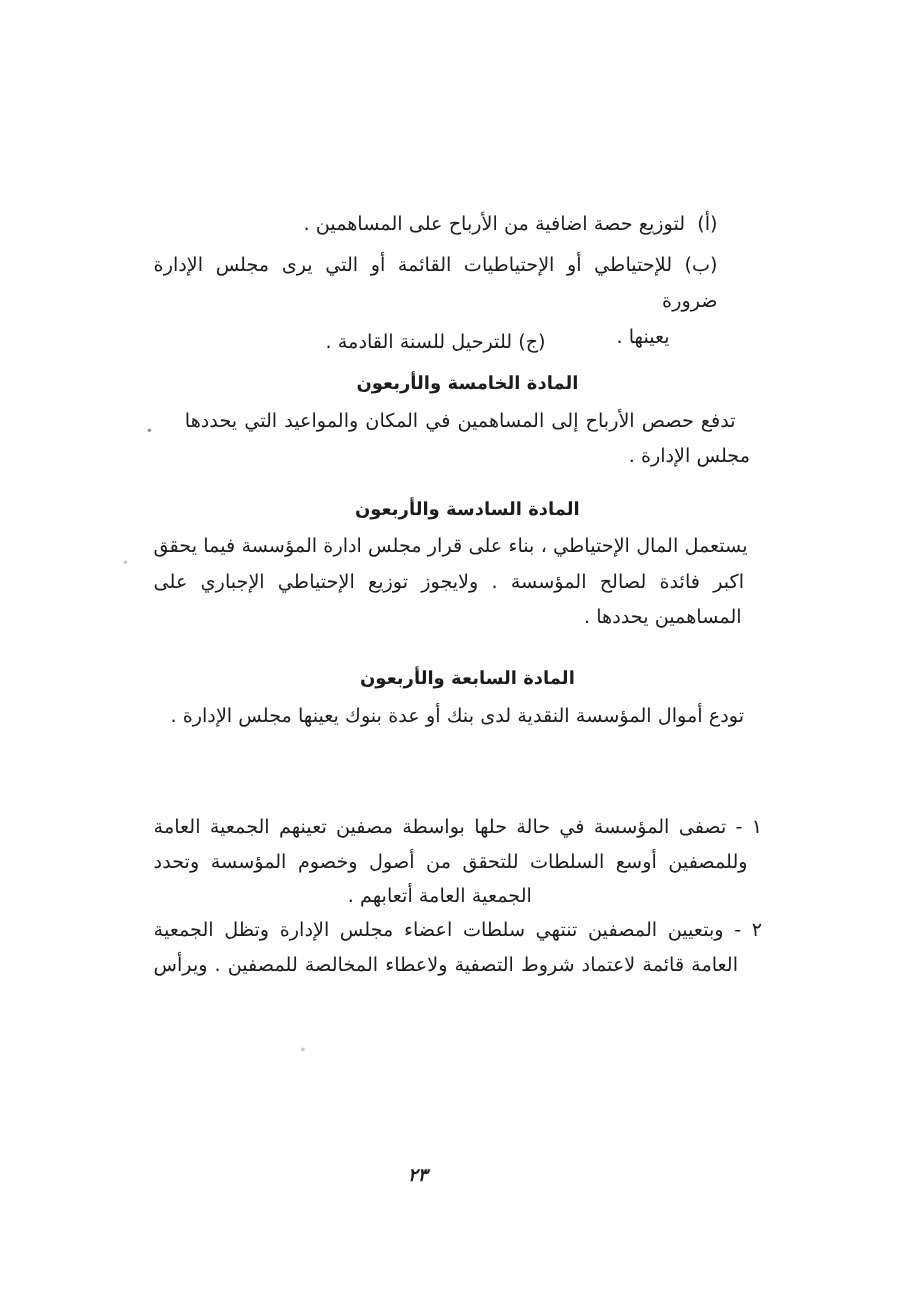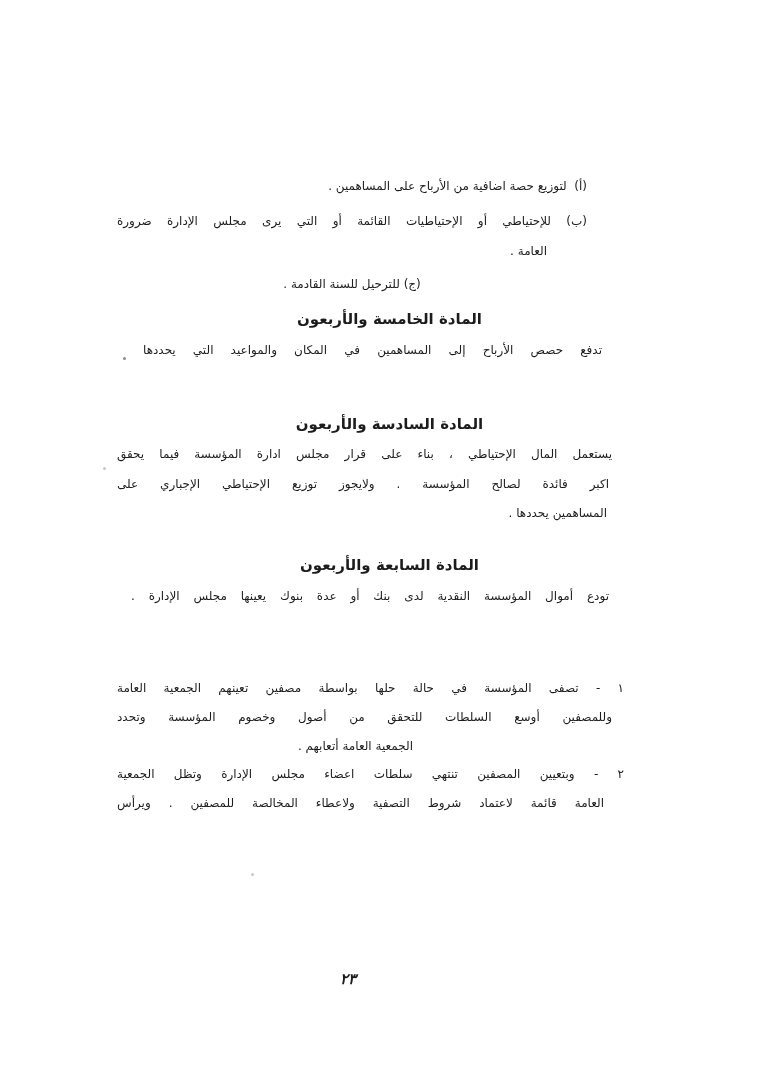--- a/index.html
+++ b/index.html
@@ -13,23 +13,23 @@
     height: 1085px;
     margin: 0 auto;
     background: #ffffff;
     overflow: hidden;
     direction: rtl;
     font-family: "DejaVu Sans", sans-serif;
     color: #1c1c1c;
   }
   .block {
     position: absolute;
-    right: 144px;
+    right: 133px;
     width: 507px;
-    font-size: 12px;
+    font-size: 16px;
     line-height: 29px;
   }
   .line {
     text-align: right;
     white-space: nowrap;
   }
   .line.fill {
     text-align: justify;
     text-align-last: justify;
     -moz-text-align-last: justify;
@@ -68,30 +68,31 @@
 <body>
 
 <div class="page">
 
   <div class="block" style="top:172px;">
     <div class="line" style="padding-right:37px;">(أ)&nbsp; لتوزيع حصة اضافية من الأرباح على المساهمين .</div>
   </div>
 
   <div class="block" style="top:206px; line-height:30px;">
     <div class="line fill" style="padding-right:37px;">(ب) للإحتياطي أو الإحتياطيات القائمة أو التي يرى مجلس الإدارة ضرورة</div>
-    <div class="line" style="padding-right:77px;">العامة .</div>
+    <div class="line" style="padding-right:77px;">يعينها .</div>
   </div>
 
   <div class="block" style="top:270px;">
     <div class="line" style="padding-right:37px;text-align:center;">(ج) للترحيل للسنة القادمة .</div>
   </div>
 
   <div class="heading" style="top:304px;">المادة الخامسة والأربعون</div>
   <div class="block" style="top:336px;">
     <div class="line fill" style="padding-right:22px; padding-left:26px;">تدفع حصص الأرباح إلى المساهمين في المكان والمواعيد التي يحددها</div>
+    <div class="line" style="padding-right:10px;">مجلس الإدارة .</div>
   </div>
 
   <div class="heading" style="top:409px;">المادة السادسة والأربعون</div>
   <div class="block" style="top:440px; line-height:29.5px;">
     <div class="line fill" style="padding-right:12px;">يستعمل المال الإحتياطي ، بناء على قرار مجلس ادارة المؤسسة فيما يحقق</div>
     <div class="line fill" style="padding-right:15px;">اكبر فائدة لصالح المؤسسة . ولايجوز توزيع الإحتياطي الإجباري على</div>
     <div class="line" style="padding-right:17px;">المساهمين يحددها .</div>
   </div>
 
   <div class="heading" style="top:550px;">المادة السابعة والأربعون</div>

